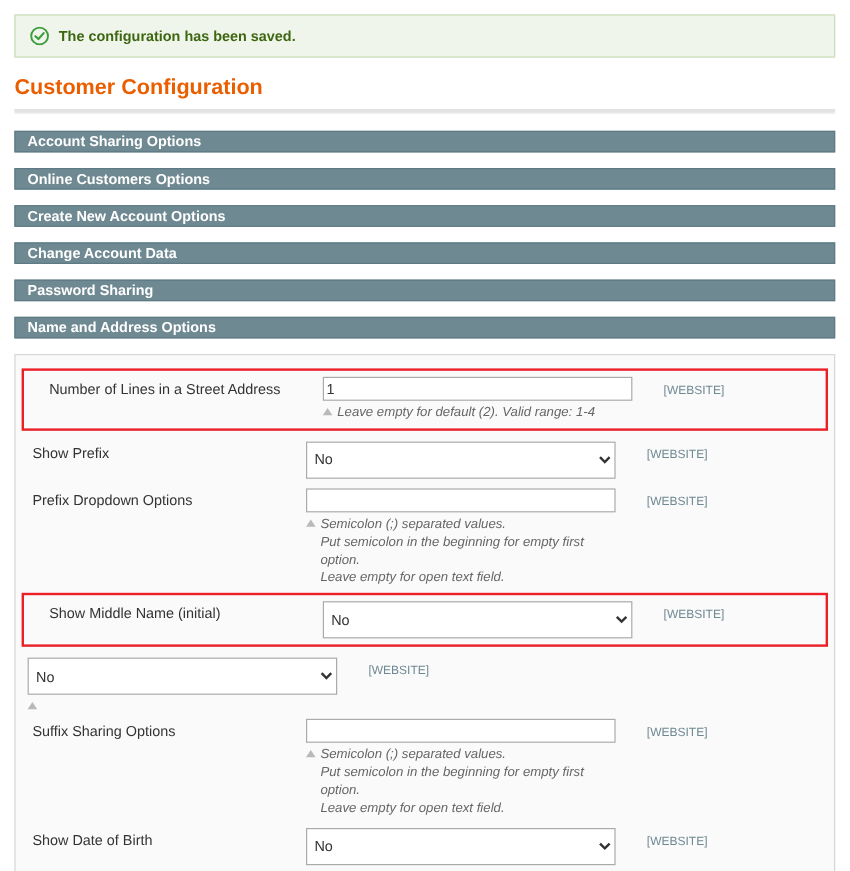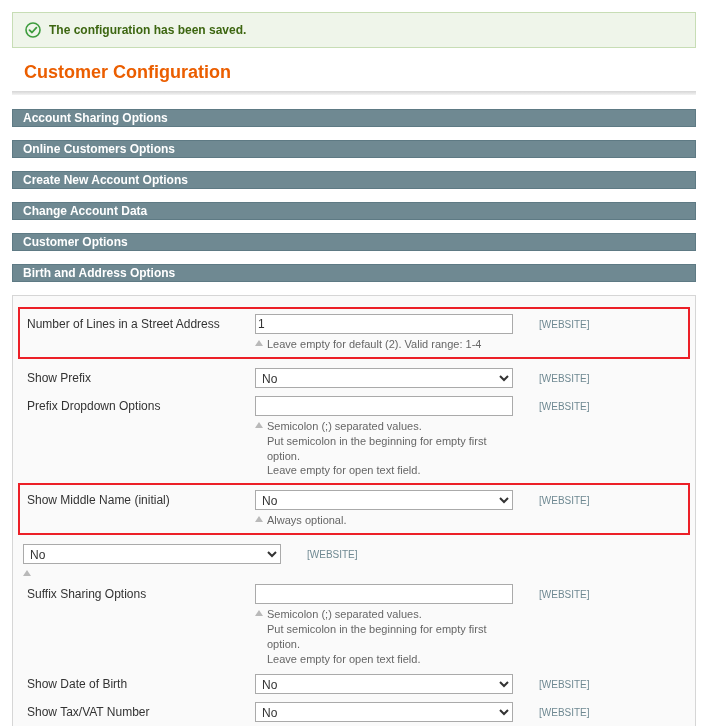--- a/index.html
+++ b/index.html
@@ -24,21 +24,21 @@
   .success-icon {
     width: 16px; height: 16px;
     display: inline-flex; align-items: center; justify-content: center;
   }
   .success-icon svg { display: block; }
   .success-text { color: #3d6611; font-weight: bold; font-size: 12px; }
   .page-title {
     color: #eb5e00;
     font-size: 18px;
     font-weight: bold;
-    margin: 0 0 8px 12px;
+    margin: 0 0 8px 0;
   }
   .title-rule {
     height: 4px;
     background: linear-gradient(to bottom, #dcdcdc 0%, #f3f3f3 100%);
     border-top: 1px solid #d9d9d9;
     margin-bottom: 14px;
   }
   .section-head {
     background: #6f8992;
     color: #fff;
@@ -56,21 +56,21 @@
     margin-bottom: 2px;
   }
   .form-row {
     display: flex;
     align-items: flex-start;
     padding: 4px 0;
   }
   .form-row.hl {
     outline: 2px solid #ec1f27;
     outline-offset: -1px;
-    padding: 6px 4px 6px 4px;
+    padding: 6px 4px 6px 18px;
     margin: 2px -4px 6px -4px;
   }
   .label-col {
     width: 232px;
     padding: 3px 10px 0 4px;
     color: #333;
   }
   .value-col {
     width: 264px;
   }
@@ -86,29 +86,30 @@
   }
   input.text, select.sel {
     width: 258px;
     font-family: Arial, Helvetica, sans-serif;
     font-size: 12px;
     padding: 2px 2px;
     border: 1px solid #aaa;
     background: #fff;
     color: #333;
   }
-  select.sel { height: 20px; }
+  select.sel { height: 31px; }
   .note {
     display: flex;
     align-items: flex-start;
     gap: 4px;
     color: #666;
     font-size: 11px;
     margin-top: 3px;
     line-height: 1.35;
+    font-style: italic;
   }
   .note .tri {
     width: 0; height: 0;
     border-left: 4px solid transparent;
     border-right: 4px solid transparent;
     border-bottom: 6px solid #b9b9b9;
     margin-top: 3px;
     flex-shrink: 0;
   }
 </style>
@@ -125,22 +126,22 @@
   <span class="success-text">The configuration has been saved.</span>
 </div>
 
 <h1 class="page-title">Customer Configuration</h1>
 <div class="title-rule"></div>
 
 <div class="section-head">Account Sharing Options</div>
 <div class="section-head">Online Customers Options</div>
 <div class="section-head">Create New Account Options</div>
 <div class="section-head">Change Account Data</div>
-<div class="section-head">Customer Options</div>
-<div class="section-head">Birth and Address Options</div>
+<div class="section-head">Password Sharing</div>
+<div class="section-head">Name and Address Options</div>
 
 <div class="fieldset">
 
   <div class="form-row hl">
     <div class="label-col">Number of Lines in a Street Address</div>
     <div class="value-col">
       <input type="text" class="text" value="1" style="">
       <div class="note">
           <span class="tri"></span>
           <span>Leave empty for default (2). Valid range: 1-4</span>
@@ -168,24 +169,20 @@
 Leave empty for open text field.</span>
         </div>
     </div>
     <div class="scope-col"><a class="scope-link">[WEBSITE]</a></div>
   </div>
 
   <div class="form-row hl">
     <div class="label-col">Show Middle Name (initial)</div>
     <div class="value-col">
       <select class="sel"><option>No</option></select>
-      <div class="note">
-          <span class="tri"></span>
-          <span>Always optional.</span>
-        </div>
     </div>
     <div class="scope-col"><a class="scope-link">[WEBSITE]</a></div>
   </div>
 
   <div class="form-row">
     <div class="value-col">
       <select class="sel"><option>No</option></select>
       <div class="note">
           <span class="tri"></span>
         </div>

